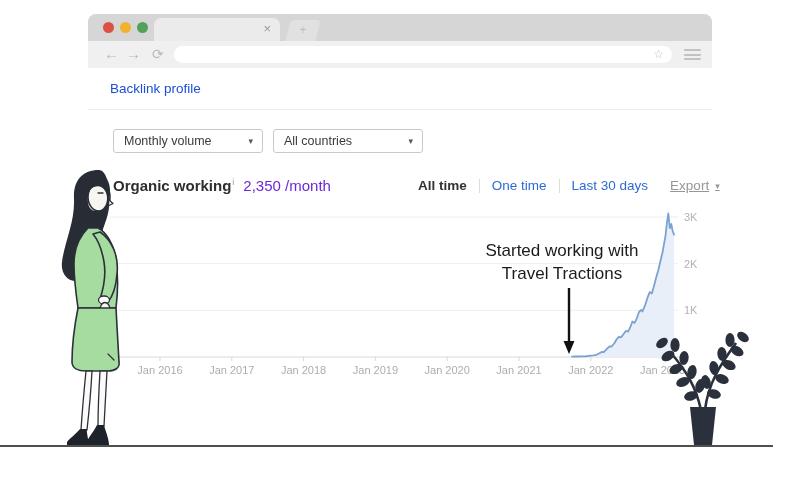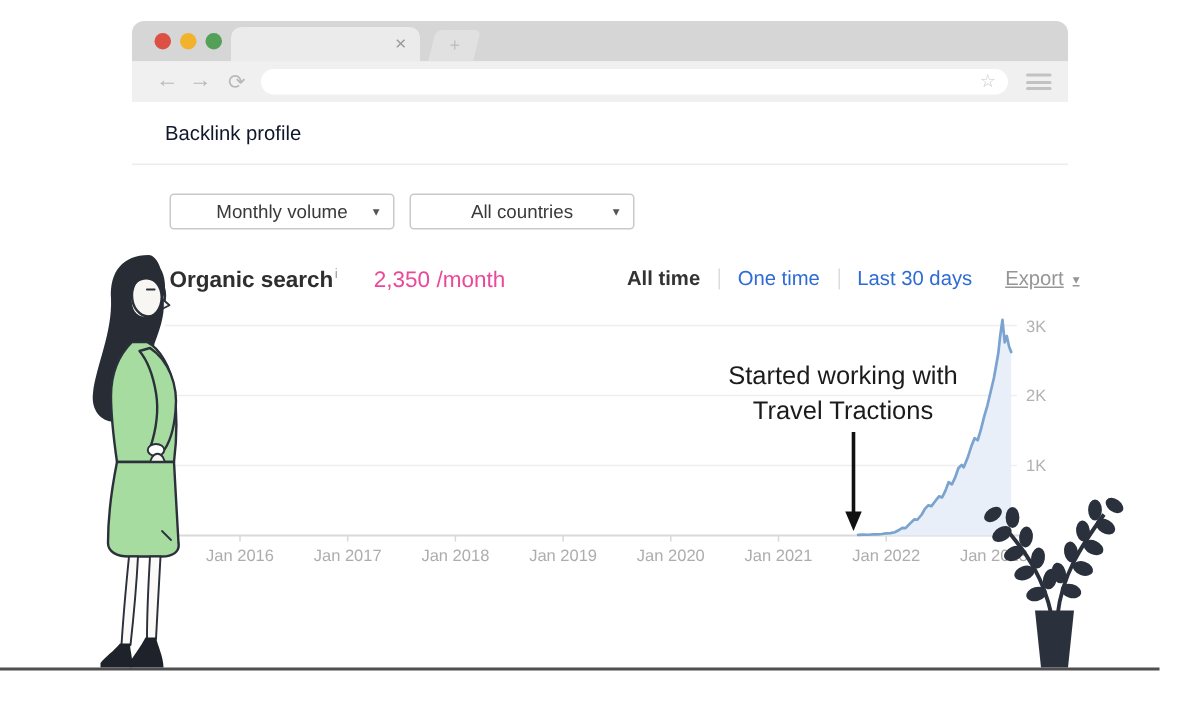--- a/index.html
+++ b/index.html
@@ -24,36 +24,36 @@
   .navbtn{position:absolute;top:3px;color:#b8b8b8;font-size:15px;line-height:20px;}
   .btn-back{left:16px;}
   .btn-fwd{left:38px;}
   .btn-refresh{left:64px;font-size:14px;}
   .urlbar{position:absolute;left:86px;top:5px;width:498px;height:17px;background:#fff;border-radius:9px;}
   .star{position:absolute;right:8px;top:1px;color:#c9c9c9;font-size:12px;line-height:15px;}
   .menu-icon{position:absolute;left:596px;top:8px;width:17px;height:11px;}
   .menu-icon .bar{height:2px;background:#c2c2c2;margin-bottom:2.5px;border-radius:1px;}
   .pagetabs{position:relative;height:42px;background:#fff;border-bottom:1px solid #ececec;
     display:flex;align-items:center;padding-left:22px;gap:22px;}
-  .nav-tab{position:relative;font-size:13.5px;color:#0f172a;height:100%;display:flex;align-items:center;cursor:default;}
+  .nav-tab{position:relative;font-size:13.5px;color:#1d4ed8;height:100%;display:flex;align-items:center;cursor:default;}
   .nav-tab.active{color:#e8913a;}
   .nav-tab.active::after{content:"";position:absolute;left:0;right:0;bottom:2px;height:4px;
     background:#eb9a3c;border-radius:2px;}
 
   
   .filters{position:absolute;left:113px;top:129px;display:flex;gap:10px;}
   .dropdown{position:relative;width:150px;height:24px;border:1px solid #c9c9c9;border-radius:3px;
-    font-size:12.5px;color:#3a3a3a;line-height:22px;padding:0 10px;background:#fff;text-align:center;}
+    font-size:12.5px;color:#3a3a3a;line-height:22px;padding:0 10px;background:#fff;}
   .dropdown .caret{position:absolute;right:9px;top:0;font-size:9px;color:#555;line-height:22px;}
 
   
   .traffic-title{position:absolute;left:113px;top:177px;font-size:15px;color:#2e2e2e;}
   .traffic-title .t{font-weight:bold;}
   .traffic-title sup{font-size:9px;color:#999;margin-left:1px;}
-  .traffic-title .v{font-weight:normal;color:#ec4899;margin-left:24px;}
+  .traffic-title .v{font-weight:normal;color:#6d28d9;margin-left:9px;}
   .range-filters{position:absolute;left:418px;top:178px;display:flex;align-items:center;gap:12px;font-size:13.5px;}
   .rf-all{color:#333;font-weight:bold;}
   .rf-link{color:#2e6bd6;}
   .sep{width:1px;height:14px;background:#dcdcdc;}
   .export{color:#969696;margin-left:10px;display:flex;align-items:center;gap:6px;text-decoration:underline;}
   .export .caret{font-size:9px;color:#969696;}
 
   
   .chart-wrap{position:absolute;left:100px;top:205px;width:620px;height:180px;}
   .annotation{position:absolute;left:452px;top:240px;width:220px;text-align:center;
@@ -110,21 +110,21 @@
       <span>Monthly volume</span>
       <span class="caret">▾</span>
     </div>
     <div class="dropdown">
       <span>All countries</span>
       <span class="caret">▾</span>
     </div>
   </div>
 
   <div class="traffic-title">
-    <span class="t">Organic search</span><sup>i</sup><span class="v"><span>2,350</span> <span>/month</span></span>
+    <span class="t">Organic working</span><sup>i</sup><span class="v"><span>2,350</span> <span>/month</span></span>
   </div>
 
   <div class="range-filters">
     <span class="rf-all">All time</span>
     <span class="sep"></span>
     <span class="rf-link">One time</span>
     <span class="sep"></span>
     <span class="rf-link">Last 30 days</span>
     <span class="export">
       <span>Export</span>

